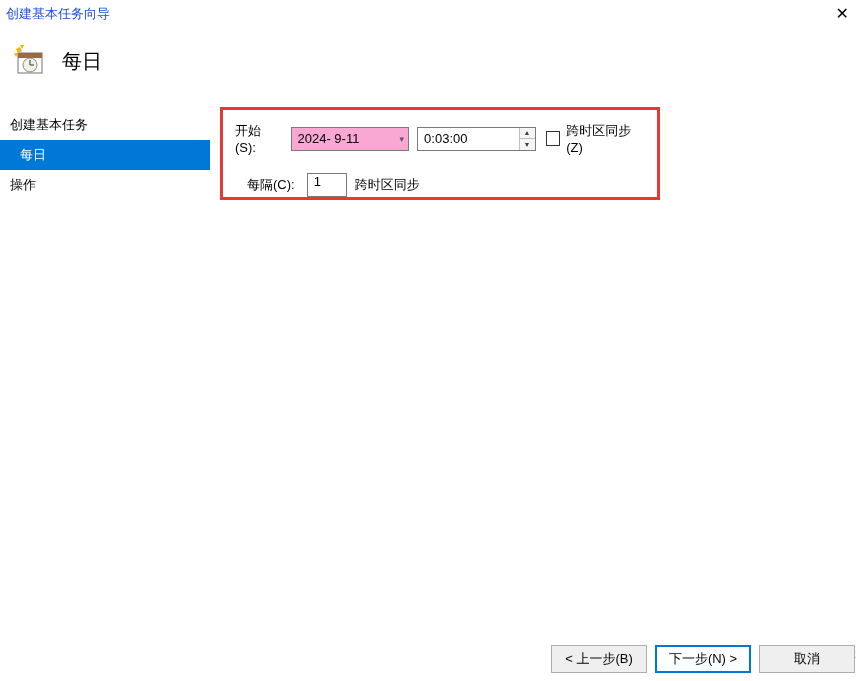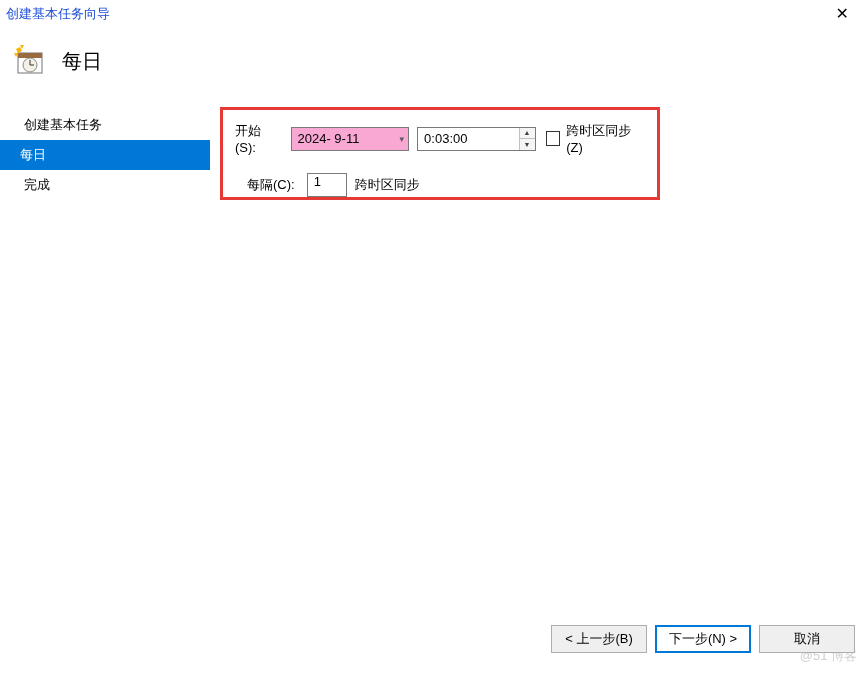--- a/index.html
+++ b/index.html
@@ -62,21 +62,21 @@
     .sidebar {
       width: 210px;
       padding-top: 8px;
     }
     .sidebar-item {
       padding: 6px 6px 6px 6px;
       font-size: 13px;
       cursor: default;
     }
     .sidebar-item.indent1 {
-      padding-left: 24px;
+      padding-left: 10px;
     }
     .sidebar-item.indent2 {
       padding-left: 20px;
     }
     .sidebar-item.selected {
       background: #0078d7;
       color: #ffffff;
     }
     .content {
       flex: 1;
@@ -173,21 +173,21 @@
       height: 24px;
       width: 40px;
       padding: 0 6px;
       font-size: 13px;
       background: #ffffff;
       margin: 0 8px;
       text-align: left;
     }
     .footer {
       position: absolute;
-      bottom: 28px;
+      bottom: 8px;
       right: 12px;
       display: flex;
       gap: 8px;
       align-items: center;
     }
     .btn {
       min-width: 96px;
       height: 28px;
       border: 1px solid #adadad;
       background: #efefef;
@@ -233,21 +233,21 @@
       <polygon points="6,0 8,4 10,0" fill="#f7b500"></polygon>
     </svg>
   </div>
   <div class="header-title">每日</div>
 </div>
 
 <div class="main-area">
   <div class="sidebar">
     <div class="sidebar-item indent1">创建基本任务</div>
     <div class="sidebar-item indent2 selected">每日</div>
-    <div class="sidebar-item indent1">完成</div>
+    <div class="sidebar-item indent1">操作</div>
   </div>
 
   <div class="content">
     <div class="highlight-box">
       <div class="form-row">
         <span class="form-label">开始(S):</span>
         <div class="date-picker">
           <span>2024- 9-11</span>
           <span class="dropdown-arrow">▾</span>
         </div>

